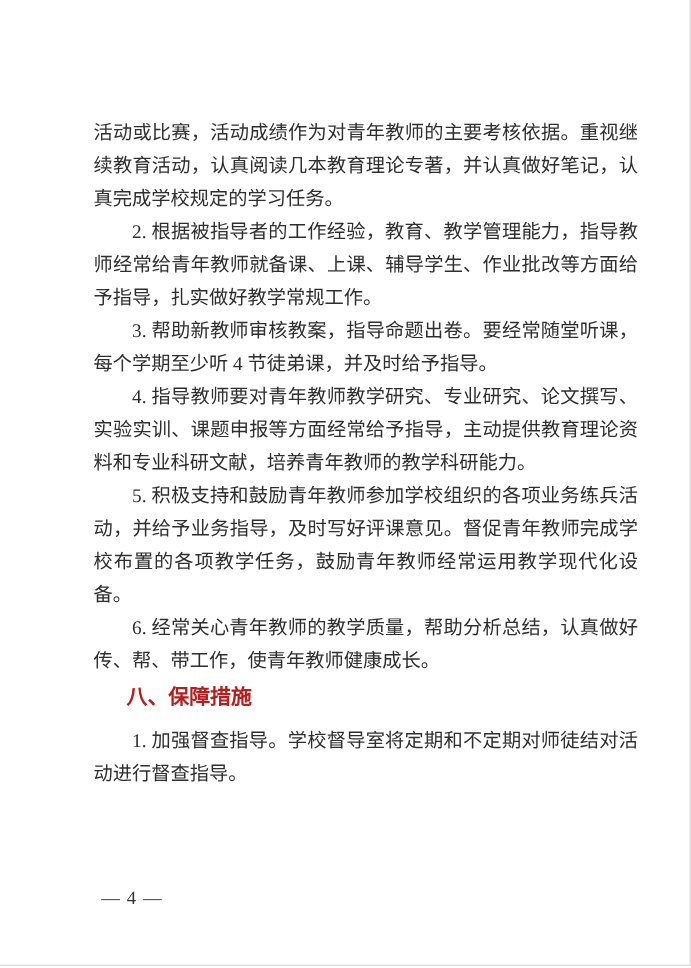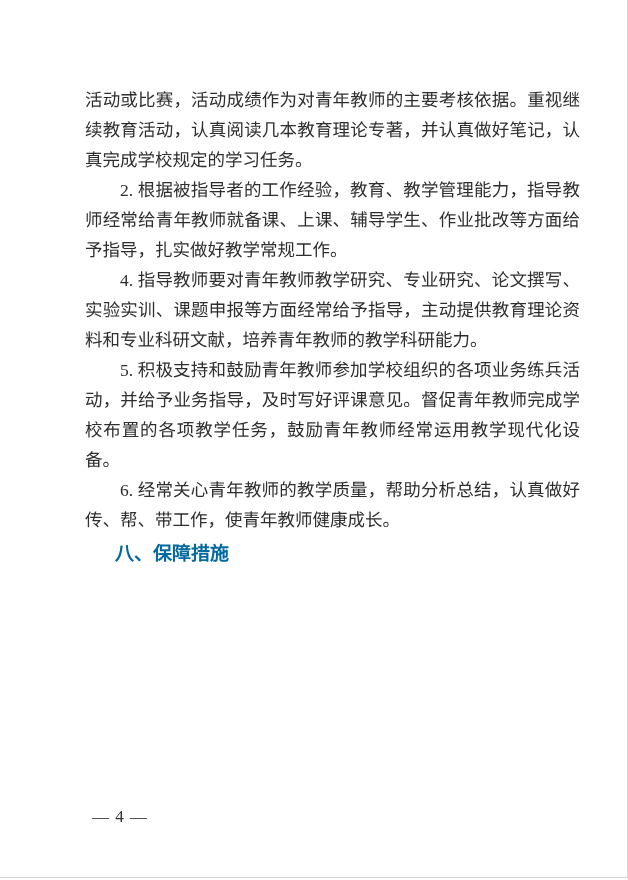--- a/index.html
+++ b/index.html
@@ -18,65 +18,67 @@
     width: 627px;
     height: 877px;
     background: #ffffff;
     border-right: 1px solid #d5d5d5;
     border-bottom: 1px solid #d5d5d5;
     box-sizing: content-box;
   }
   .content {
     position: absolute;
     left: 85px;
-    top: 85px;
+    top: 105px;
     width: 495px;
     color: #2e2e2e;
   }
   .content p {
     margin: 0;
     font-size: 17.5px;
     line-height: 30px;
     text-align: justify;
     letter-spacing: 0;
   }
   .content p.indent {
     text-indent: 2em;
   }
   .subheading {
     text-indent: 2em;
     color: #2a2a2a;
   }
   .heading {
-    font-family: Liberation Mono, monospace;
+    font-family: Liberation Serif, serif;
     font-weight: bold;
     font-size: 19px;
     line-height: 30px;
     margin: 5px 0 8px 0;
     text-indent: 30px;
-    color: #0369a1;
+    color: #b91c1c;
     text-align: left;
   }
   .footer {
     position: absolute;
     left: 92px;
     top: 806px;
     font-size: 17px;
     line-height: 22px;
     color: #333333;
     letter-spacing: 1px;
     font-family: "Liberation Serif", serif;
   }
 </style>
 </head>
 <body>
 
 <div class="page">
   <div class="content">
     <p>活动或比赛，活动成绩作为对青年教师的主要考核依据。重视继续教育活动，认真阅读几本教育理论专著，并认真做好笔记，认真完成学校规定的学习任务。</p>
     <p class="indent">2. 根据被指导者的工作经验，教育、教学管理能力，指导教师经常给青年教师就备课、上课、辅导学生、作业批改等方面给予指导，扎实做好教学常规工作。</p>
+    <p class="indent">3. 帮助新教师审核教案，指导命题出卷。要经常随堂听课，每个学期至少听 4 节徒弟课，并及时给予指导。</p>
     <p class="indent">4. 指导教师要对青年教师教学研究、专业研究、论文撰写、实验实训、课题申报等方面经常给予指导，主动提供教育理论资料和专业科研文献，培养青年教师的教学科研能力。</p>
     <p class="indent">5. 积极支持和鼓励青年教师参加学校组织的各项业务练兵活动，并给予业务指导，及时写好评课意见。督促青年教师完成学校布置的各项教学任务，鼓励青年教师经常运用教学现代化设备。</p>
     <p class="indent">6. 经常关心青年教师的教学质量，帮助分析总结，认真做好传、帮、带工作，使青年教师健康成长。</p>
     <h2 class="heading">八、保障措施</h2>
+    <p class="indent">1. 加强督查指导。学校督导室将定期和不定期对师徒结对活动进行督查指导。</p>
   </div>
   <div class="footer">— 4 —</div>
 </div>
 
 </body></html>

